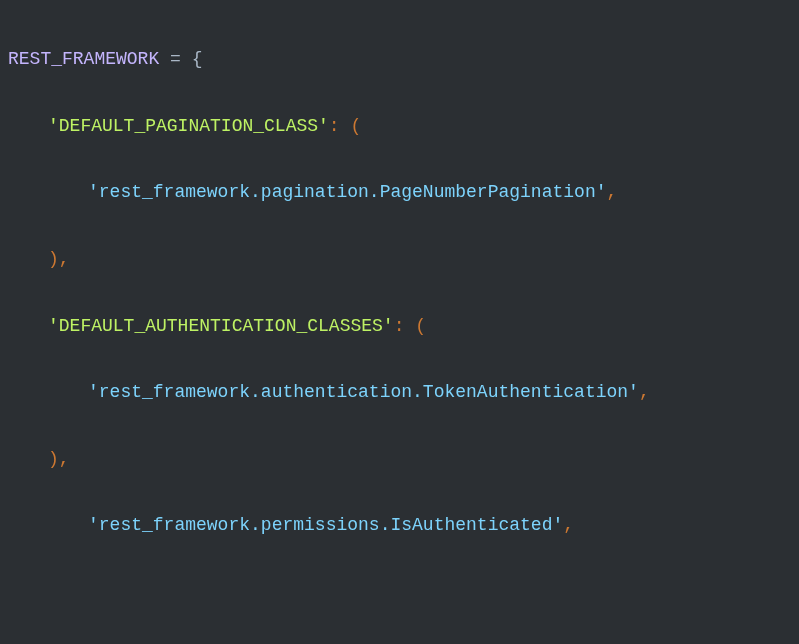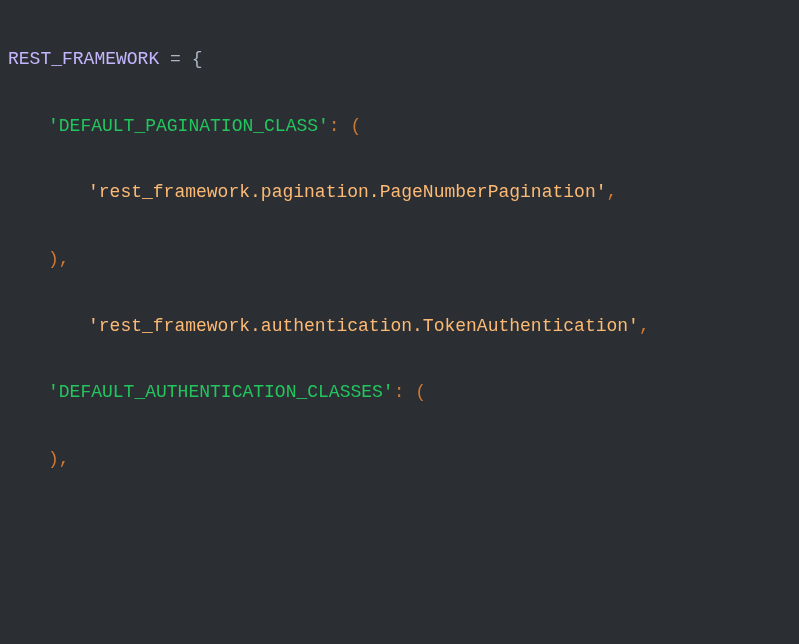--- a/index.html
+++ b/index.html
@@ -21,24 +21,24 @@
     .variable {
       color: #c4b5fd;
     }
     .operator {
       color: #a9b7c6;
     }
     .brace {
       color: #a9b7c6;
     }
     .string-key {
-      color: #22c55e;
+      color: #bef264;
     }
     .string-val {
-      color: #fdba74;
+      color: #7dd3fc;
     }
     .punct {
       color: #cc7832;
     }
     .line {
       display: block;
     }
     .indent1 {
       padding-left: 40px;
     }
@@ -47,20 +47,21 @@
     }
   </style>
 </head>
 <body>
 
 <div class="code-block">
 <span class="line"><span class="variable">REST_FRAMEWORK</span><span class="operator"> = </span><span class="brace">{</span></span>
 <span class="line indent1"><span class="string-key">'DEFAULT_PAGINATION_CLASS'</span><span class="punct">: (</span></span>
 <span class="line indent2"><span class="string-val">'rest_framework.pagination.PageNumberPagination'</span><span class="punct">,</span></span>
 <span class="line indent1"><span class="punct">),</span></span>
+<span class="line indent1"><span class="string-key">'DEFAULT_AUTHENTICATION_CLASSES'</span><span class="punct">: (</span></span>
 <span class="line indent2"><span class="string-val">'rest_framework.authentication.TokenAuthentication'</span><span class="punct">,</span></span>
-<span class="line indent1"><span class="string-key">'DEFAULT_AUTHENTICATION_CLASSES'</span><span class="punct">: (</span></span>
 <span class="line indent1"><span class="punct">),</span></span>
+<span class="line indent2"><span class="string-val">'rest_framework.permissions.IsAuthenticated'</span><span class="punct">,</span></span>
 <span class="line indent1"></span>
 
 
 
 </div>
 
 </body></html>

